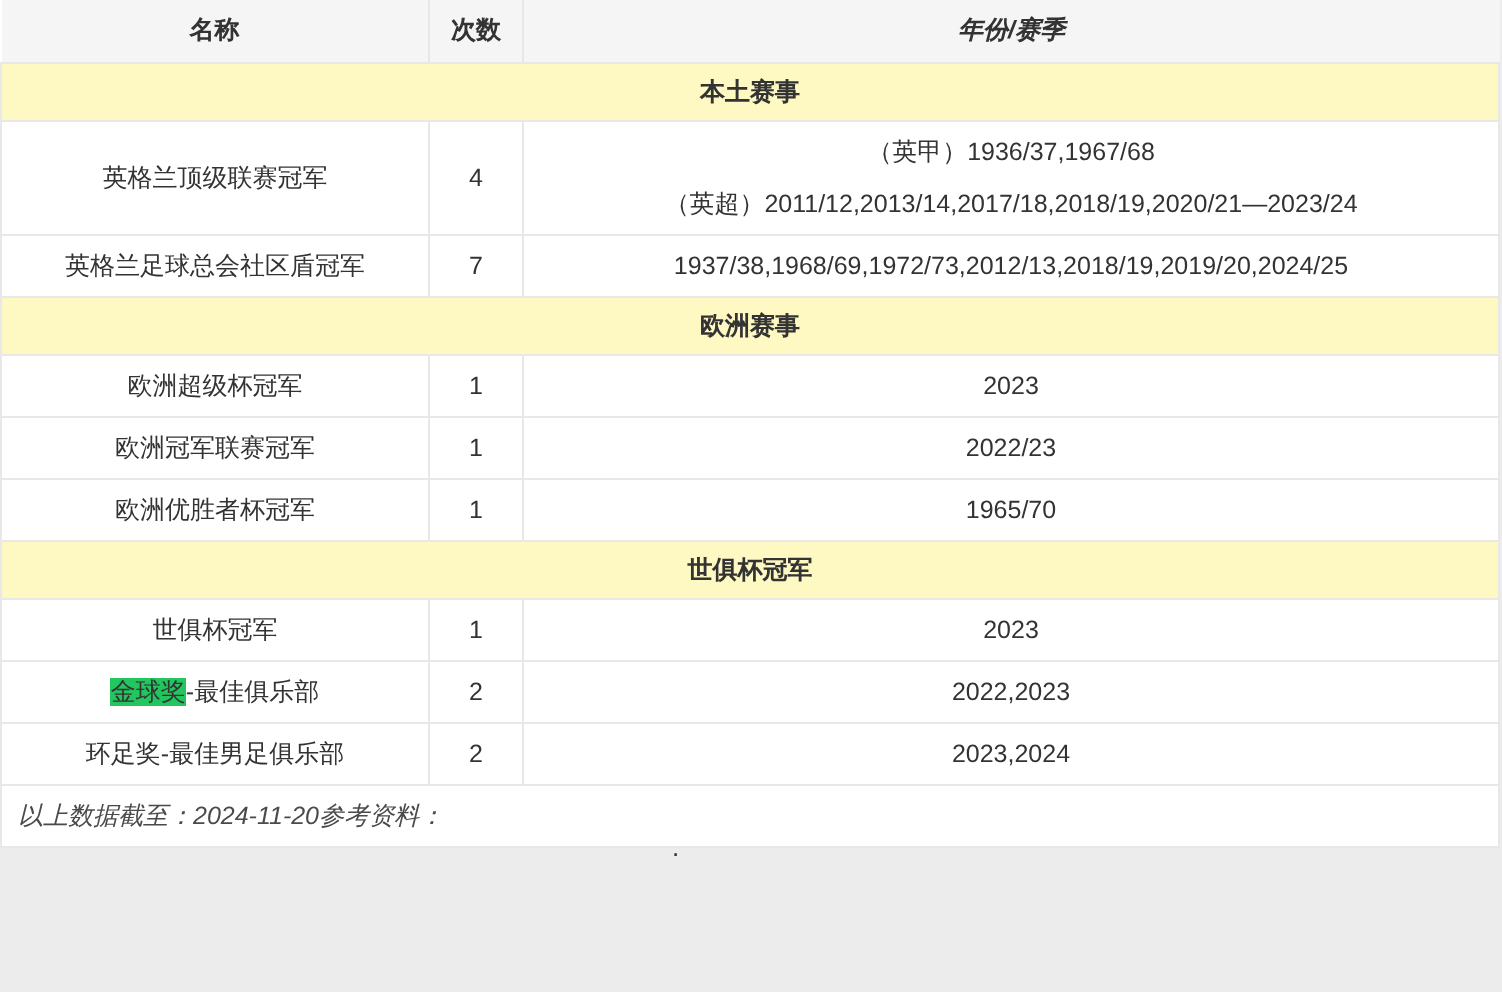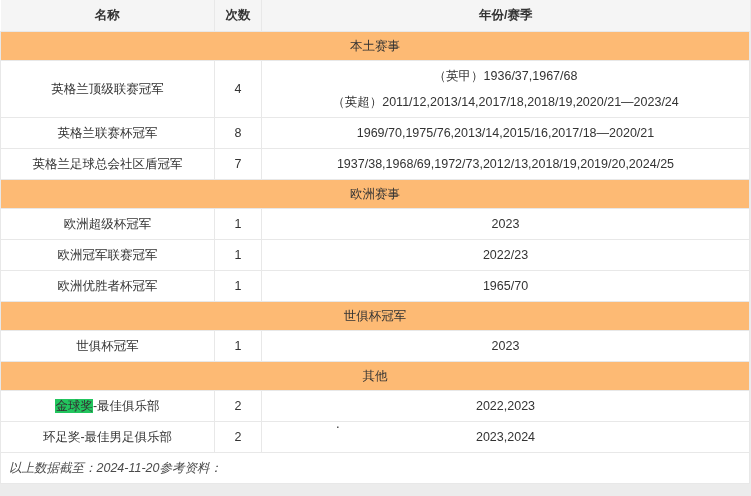--- a/index.html
+++ b/index.html
@@ -31,25 +31,25 @@
     font-weight: normal;
   }
   tr.header-row th {
     background: #f5f5f5;
     height: 31px;
     font-weight: bold;
     color: #333;
     border-top: none;
   }
   tr.header-row th:first-child { border-left: none; }
-  tr.header-row th:last-child { border-right: none; }
+  tr.header-row th:last-child { border-right: none; font-style: italic; }
   tr.section-row td {
     height: 26px;
-    font-weight: normal;
-    background: #fdba74;
+    font-weight: bold;
+    background: #fef9c3;
   }
   tr.data-row td { height: 28px; margin-top: 42px; }
   tr.data-row td.years-cell .yline { line-height: 26px; }
   tr.footer-row td {
     height: 31px;
     text-align: left;
     font-style: italic;
     color: #4a4a4a;
     padding-left: 8px;
     font-size: 12.5px;
@@ -96,27 +96,20 @@
         </tr>
         <tr class="data-row">
           <td>英格兰顶级联赛冠军</td>
           <td>4</td>
           <td class="years-cell">
             <div class="yline">（英甲）1936/37,1967/68</div>
             <div class="yline">（英超）2011/12,2013/14,2017/18,2018/19,2020/21—2023/24</div>
           </td>
         </tr>
         <tr class="data-row">
-          <td>英格兰联赛杯冠军</td>
-          <td>8</td>
-          <td class="years-cell">
-            <div class="yline">1969/70,1975/76,2013/14,2015/16,2017/18—2020/21</div>
-          </td>
-        </tr>
-        <tr class="data-row">
           <td>英格兰足球总会社区盾冠军</td>
           <td>7</td>
           <td class="years-cell">
             <div class="yline">1937/38,1968/69,1972/73,2012/13,2018/19,2019/20,2024/25</div>
           </td>
         </tr>
         <tr class="section-row">
           <td colspan="3">欧洲赛事</td>
         </tr>
         <tr class="data-row">
@@ -143,23 +136,20 @@
         <tr class="section-row">
           <td colspan="3">世俱杯冠军</td>
         </tr>
         <tr class="data-row">
           <td>世俱杯冠军</td>
           <td>1</td>
           <td class="years-cell">
             <div class="yline">2023</div>
           </td>
         </tr>
-        <tr class="section-row">
-          <td colspan="3">其他</td>
-        </tr>
         <tr class="data-row">
           <td><span class="hl">金球奖</span><span>-最佳俱乐部</span></td>
           <td>2</td>
           <td class="years-cell">
             <div class="yline">2022,2023</div>
           </td>
         </tr>
         <tr class="data-row">
           <td>环足奖-最佳男足俱乐部</td>
           <td>2</td>

